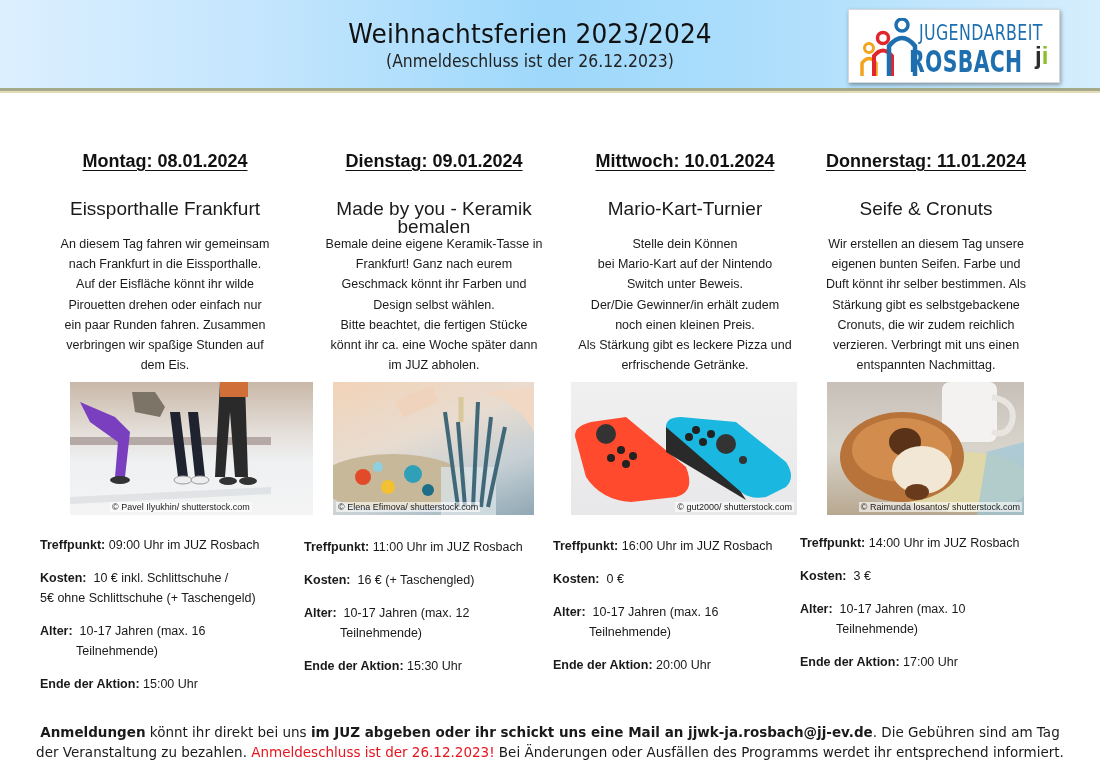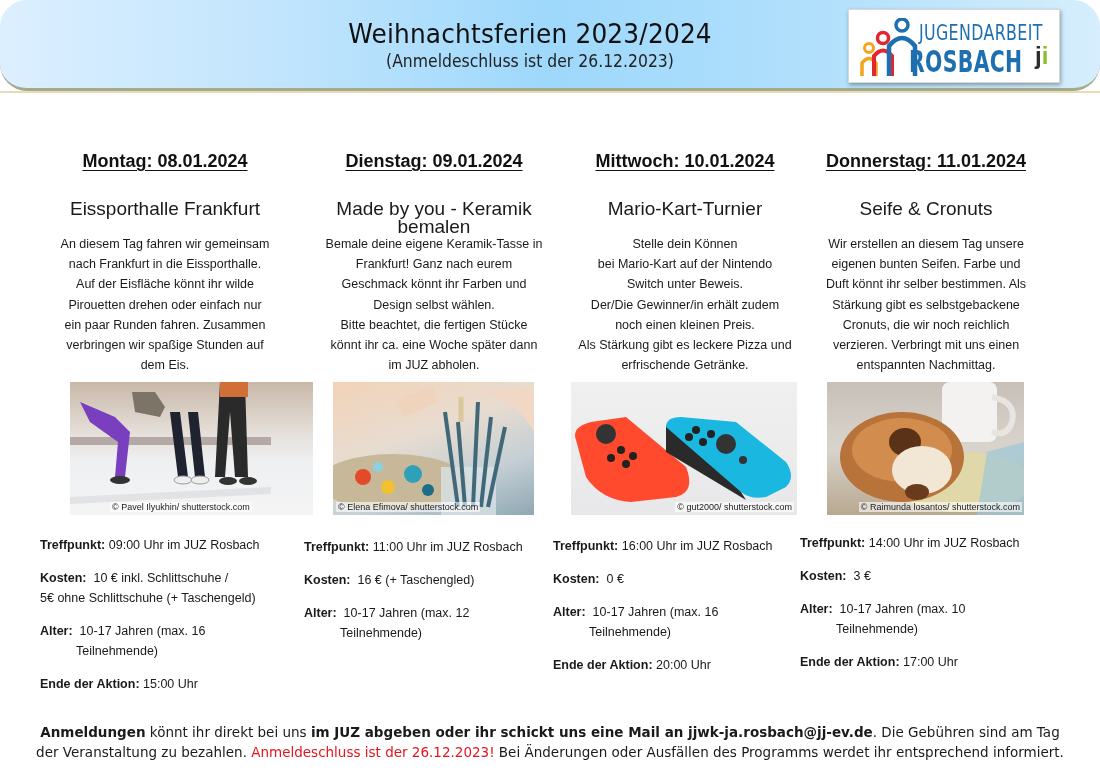--- a/index.html
+++ b/index.html
@@ -3,21 +3,20 @@
 <meta charset="utf-8">
 <style>
   * { box-sizing: border-box; margin: 0; padding: 0; }
   html, body { width: 1100px; height: 778px; background: #ffffff; overflow: hidden; }
   body { font-family: "Liberation Sans", "DejaVu Sans", sans-serif; color: #1a1a1a; position: relative; }
 
   .header {
     position: absolute; left: 0; top: 0; width: 1100px; height: 91px;
     background: linear-gradient(90deg, #dcefff 0%, #c2e5fd 25%, #9ed8fb 50%, #b2e0fc 75%, #d6eefd 100%);
     border-bottom: 3px solid #a4aa8a;
-    border-radius: 27px;
   }
   .header::after {
     content: ""; position: absolute; left: 0; right: 0; bottom: -5px; height: 2px; background: #e6dcb8;
   }
   .title {
     position: absolute; left: 330px; width: 400px; top: 18px; text-align: center;
     font-size: 27px; font-weight: normal; color: #111; letter-spacing: 0.2px;
     font-family: "DejaVu Sans", sans-serif; transform: scaleX(0.92);
   }
   .subtitle {
@@ -136,21 +135,21 @@
 </div>
 
 <div class="col" style="left:806px; width:240px;">
   <div class="day">Donnerstag: 11.01.2024</div>
   <div class="activity">Seife &amp; Cronuts</div>
   <div class="desc">
     <div>Wir erstellen an diesem Tag unsere</div>
       <div>eigenen bunten Seifen. Farbe und</div>
       <div>Duft könnt ihr selber bestimmen. Als</div>
       <div>Stärkung gibt es selbstgebackene</div>
-      <div>Cronuts, die wir noch reichlich</div>
+      <div>Cronuts, die wir zudem reichlich</div>
       <div>verzieren. Verbringt mit uns einen</div>
       <div>entspannten Nachmittag.</div>
   </div>
 </div>
 
 <div class="photo" style="left:70px; top:382px; width:243px; height:133px; background: linear-gradient(180deg,#c9b8a8 0%,#e6e1dc 40%,#eef0f2 60%,#f4f4f4 100%);">
   <svg width="201" height="133" viewBox="0 0 201 133">
     <rect x="0" y="55" width="201" height="8" fill="#b5a9a6"></rect>
     <path d="M10 20 L45 35 L60 50 L55 95 L45 95 L48 60 L20 40 Z" fill="#7a3fbf"></path>
     <path d="M62 10 L85 10 L95 25 L90 35 L65 30 Z" fill="#7d7468"></path>
@@ -229,20 +228,21 @@
   <div class="row"><b>Treffpunkt:</b> <span>09:00 Uhr im JUZ Rosbach</span></div>
   <div class="row"><b>Kosten:</b>&nbsp; <span>10 € inkl. Schlittschuhe /</span><br><span>5€ ohne Schlittschuhe (+ Taschengeld)</span></div>
   <div class="row"><b>Alter:</b>&nbsp; <span>10-17 Jahren (max. 16</span><br><span style="padding-left:36px">Teilnehmende)</span></div>
   <div class="row"><b>Ende der Aktion:</b> <span>15:00 Uhr</span></div>
 </div>
 
 <div class="info" style="left:304px; width:260px; top:537px;">
   <div class="row"><b>Treffpunkt:</b> <span>11:00 Uhr im JUZ Rosbach</span></div>
   <div class="row"><b>Kosten:</b>&nbsp; <span>16 €  (+ Taschengled)</span></div>
   <div class="row"><b>Alter:</b>&nbsp; <span>10-17 Jahren (max. 12</span><br><span style="padding-left:36px">Teilnehmende)</span></div>
+  <div class="row"><b>Ende der Aktion:</b> <span>15:30 Uhr</span></div>
 </div>
 
 <div class="info" style="left:553px; width:260px; top:536px;">
   <div class="row"><b>Treffpunkt:</b> <span>16:00 Uhr im JUZ Rosbach</span></div>
   <div class="row"><b>Kosten:</b>&nbsp; <span>0 €</span></div>
   <div class="row"><b>Alter:</b>&nbsp; <span>10-17 Jahren (max. 16</span><br><span style="padding-left:36px">Teilnehmende)</span></div>
   <div class="row"><b>Ende der Aktion:</b> <span>20:00 Uhr</span></div>
 </div>
 
 <div class="info" style="left:800px; width:260px; top:533px;">

